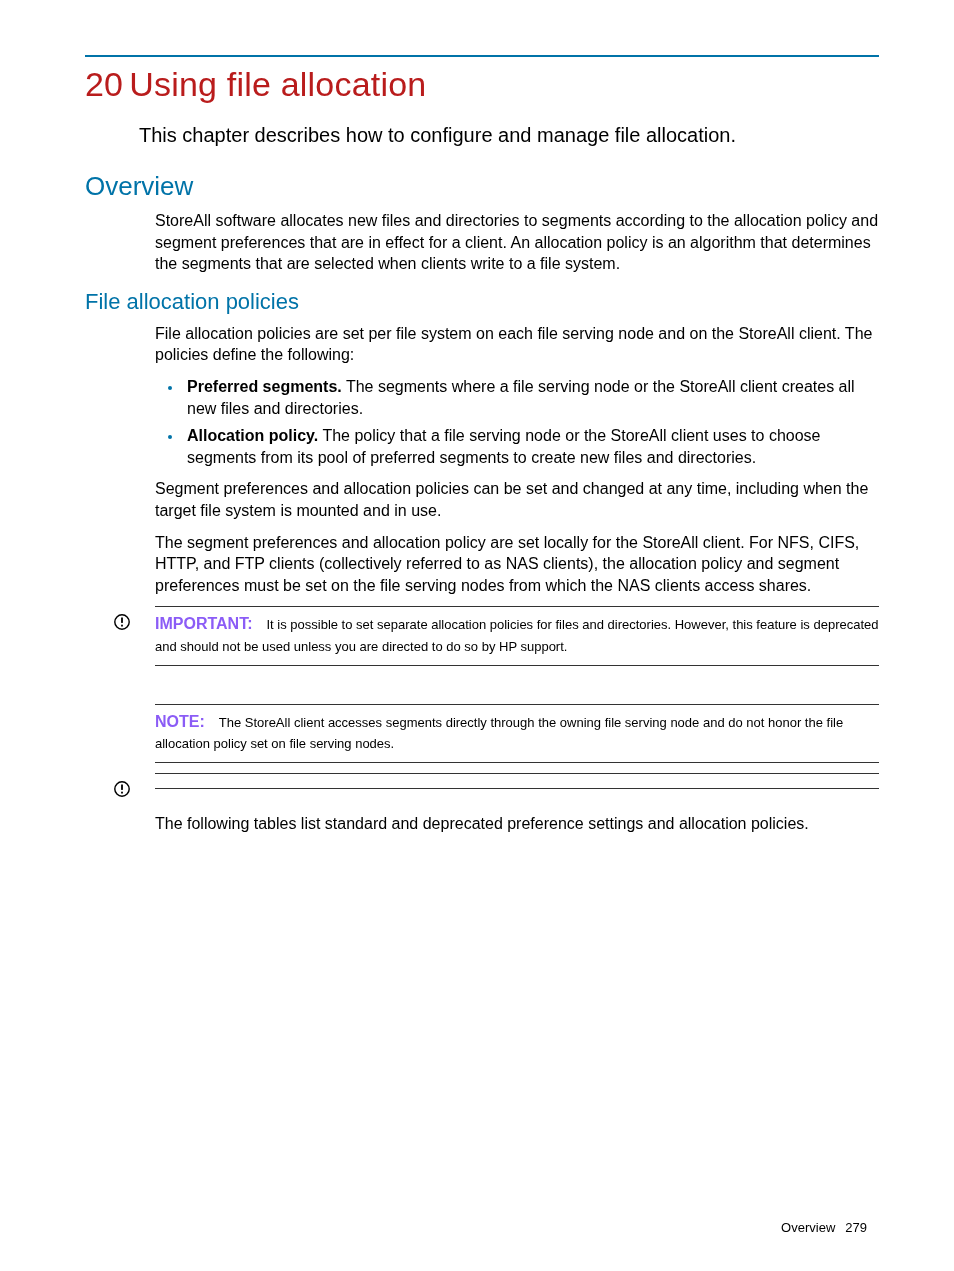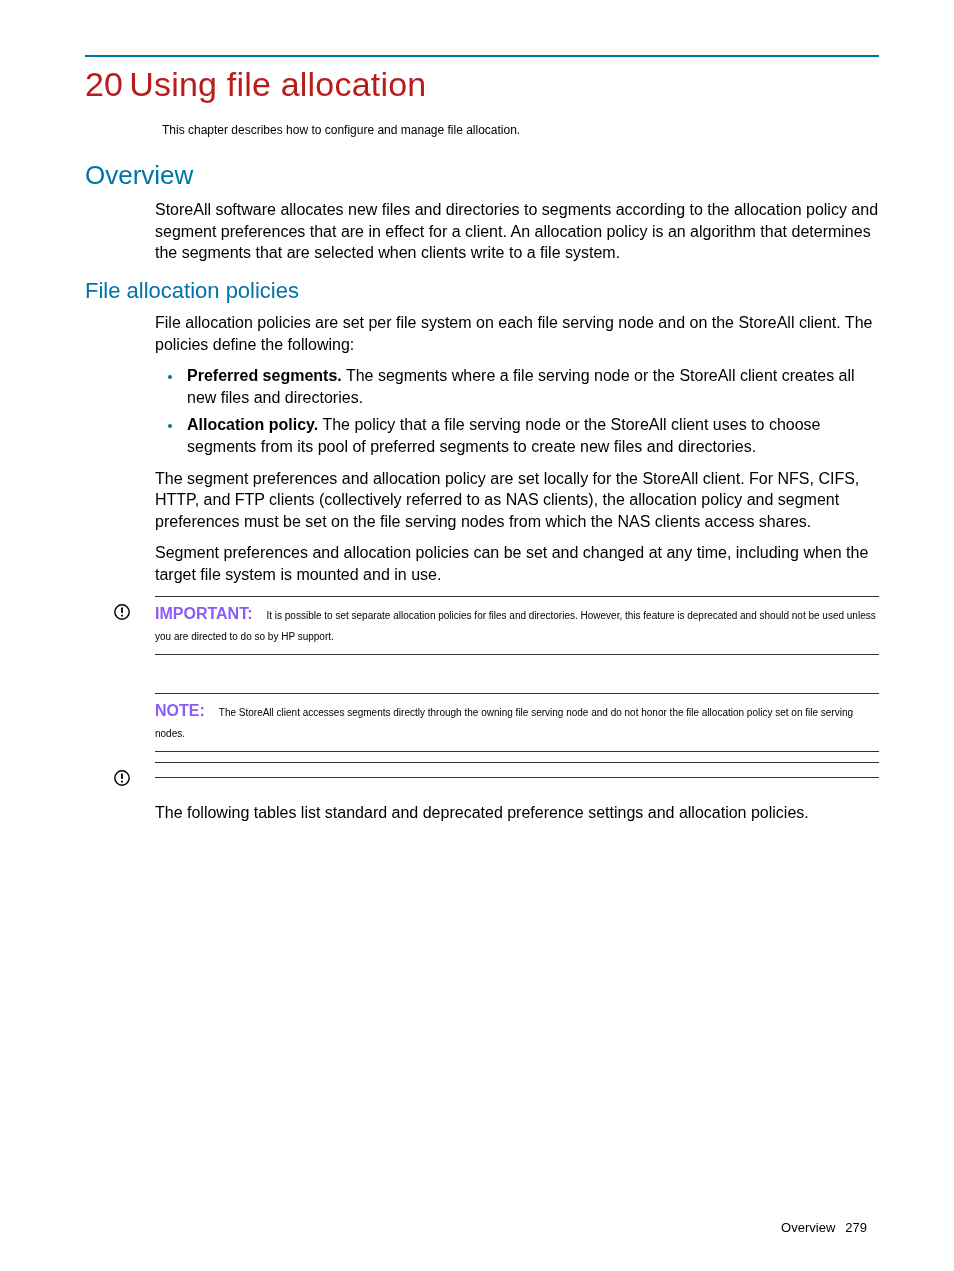--- a/index.html
+++ b/index.html
@@ -25,22 +25,22 @@
     font-family: "Arial Narrow", Arial, sans-serif;
     font-stretch: condensed;
     font-weight: 400;
     font-size: 34px;
     color: #b91c1c;
     margin: 0 0 18px 0;
     letter-spacing: 0.2px;
   }
   .chapter-num { margin-right: 6px; }
   .intro {
-    margin: 0 0 22px 77px;
-    font-size: 12px;
+    margin: 0 0 22px 54px;
+    font-size: 20px;
     line-height: 1.35;
   }
   h2.section-title {
     font-family: "Arial Narrow", Arial, sans-serif;
     font-stretch: condensed;
     font-weight: 400;
     font-size: 26px;
     color: #0073a8;
     margin: 0 0 8px 0;
   }
@@ -84,21 +84,21 @@
     top: 6px;
     width: 18px;
     height: 18px;
   }
   .callout-label {
     font-weight: bold;
     color: #8b5cf6;
     margin-right: 14px;
   }
   .callout-text {
-    font-size: 10px;
+    font-size: 13px;
     line-height: 1.35;
   }
   .callout-body {
     font-size: 16px;
     line-height: 1.35;
   }
   .footer {
     position: absolute;
     bottom: 36px;
     right: 87px;
@@ -128,22 +128,22 @@
 
   <ul class="bullets">
     <li>
       <span class="bold">Preferred segments.</span><span> The segments where a file serving node or the StoreAll client creates all new files and directories.</span>
     </li>
     <li>
       <span class="bold">Allocation policy.</span><span> The policy that a file serving node or the StoreAll client uses to choose segments from its pool of preferred segments to create new files and directories.</span>
     </li>
   </ul>
 
+  <p class="body-text">Segment preferences and allocation policies can be set and changed at any time, including when the target file system is mounted and in use.</p>
   <p class="body-text">The segment preferences and allocation policy are set locally for the StoreAll client. For NFS, CIFS, HTTP, and FTP clients (collectively referred to as NAS clients), the allocation policy and segment preferences must be set on the file serving nodes from which the NAS clients access shares.</p>
-  <p class="body-text">Segment preferences and allocation policies can be set and changed at any time, including when the target file system is mounted and in use.</p>
 
   <div class="callout">
     <svg class="callout-icon" viewBox="0 0 20 20">
       <circle cx="10" cy="10" r="8" fill="none" stroke="#000" stroke-width="1.6"></circle>
       <rect x="9" y="5" width="2" height="6" fill="#000"></rect>
       <rect x="9" y="13" width="2" height="2" fill="#000"></rect>
     </svg>
     <div class="callout-body">
       <span class="callout-label">IMPORTANT:</span><span class="callout-text">It is possible to set separate allocation policies for files and directories. However, this feature is deprecated and should not be used unless you are directed to do so by HP support.</span>
     </div>

